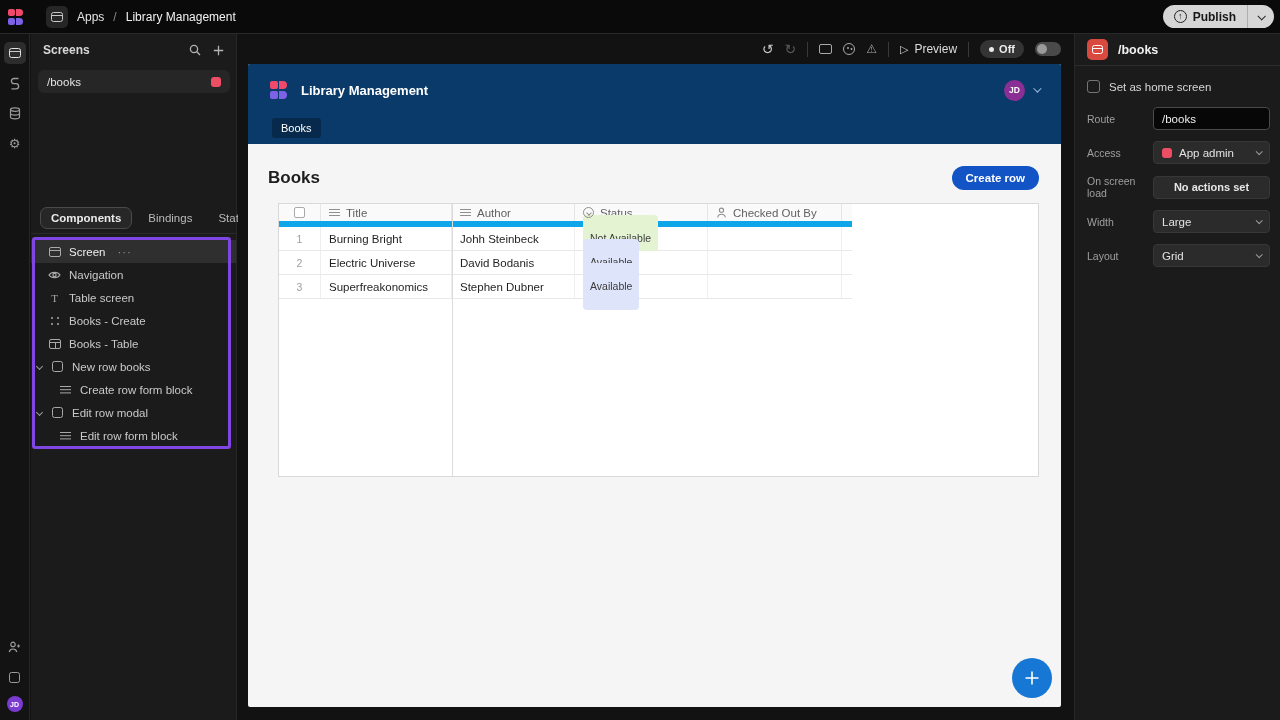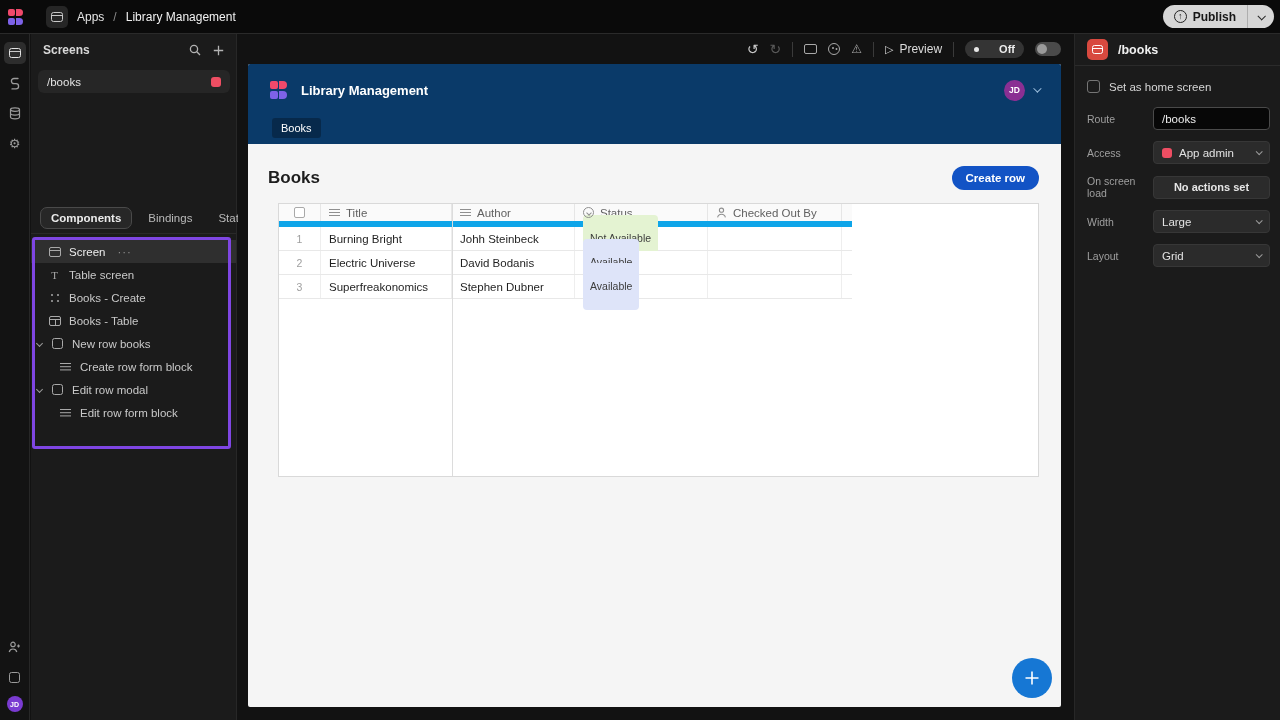--- a/index.html
+++ b/index.html
@@ -86,21 +86,21 @@
   .toolbar { position:absolute; left:0; top:0; right:0; height:30px; display:flex; align-items:center; justify-content:flex-end;
     gap:11px; padding-right:13px; color:#c9c9c9; }
   .tb-sep { width:1px; height:15px; background:#3a3a3a; }
   .tb-ico { font-size:14px; line-height:1; color:#c9c9c9; }
   .tb-ico.dim { color:#5a5a5a; }
   .mon-ico { width:13px; height:10px; border:1.3px solid #a9a9a9; border-radius:2px; }
   .pal-ico { width:12px; height:12px; border:1.3px solid #a9a9a9; border-radius:50%; position:relative; }
   .pal-ico::before { content:""; position:absolute; left:2.5px; top:2.5px; width:2px; height:2px; border-radius:50%; background:#a9a9a9;
     box-shadow:3.5px 1px 0 #a9a9a9; }
   .preview-btn { display:flex; align-items:center; gap:6px; color:#dcdcdc; font-size:12px; }
-  .off-pill { display:flex; align-items:center; gap:20px; background:#343434; border-radius:9px; height:18px; padding:0 9px;
+  .off-pill { display:flex; align-items:center; gap:5px; background:#343434; border-radius:9px; height:18px; padding:0 9px;
     color:#ededed; font-size:11px; font-weight:700; }
   .off-pill .dot { width:5px; height:5px; border-radius:50%; background:#e8e8e8; }
   .toggle { width:26px; height:14px; border-radius:7px; background:#4a4a4a; position:relative; }
   .toggle::before { content:""; position:absolute; left:2px; top:2px; width:10px; height:10px; border-radius:50%; background:#9a9a9a; }
 
   
   .preview { position:absolute; left:10px; top:30px; width:813px; height:643px; background:#f5f5f5; border-radius:2px; overflow:hidden; }
   .app-nav { height:80px; background:#0a3a69; padding:0 22px; }
   .app-nav-top { height:52px; display:flex; align-items:center; }
   .bb-logo.lg { width:19px; height:18px; margin:0; }
@@ -264,20 +264,29 @@
       <span class="tab">State</span>
     </div>
 
     <div class="tree">
       <div class="tree-item selected">
         <span class="t-ico">
             <span class="t-scr"></span>
           </span>
         <span>Screen</span>
         <span class="more-dots">···</span>
+      </div>
+      <div class="tree-item">
+        <span class="t-ico">
+          <svg width="13" height="10" viewBox="0 0 13 10">
+            <path d="M1 5 C3.2 1.4 9.8 1.4 12 5 C9.8 8.6 3.2 8.6 1 5 Z" fill="none" stroke="#a9a9a9" stroke-width="1.2"></path>
+            <circle cx="6.5" cy="5" r="1.6" fill="none" stroke="#a9a9a9" stroke-width="1.2"></circle>
+          </svg>
+        </span>
+        <span>Navigation</span>
       </div>
       <div class="tree-item">
         <span class="t-ico">
             <span class="t-text">T</span>
           </span>
         <span>Table screen</span>
       </div>
       <div class="tree-item">
         <span class="t-ico">
             <span class="t-dots"></span>

